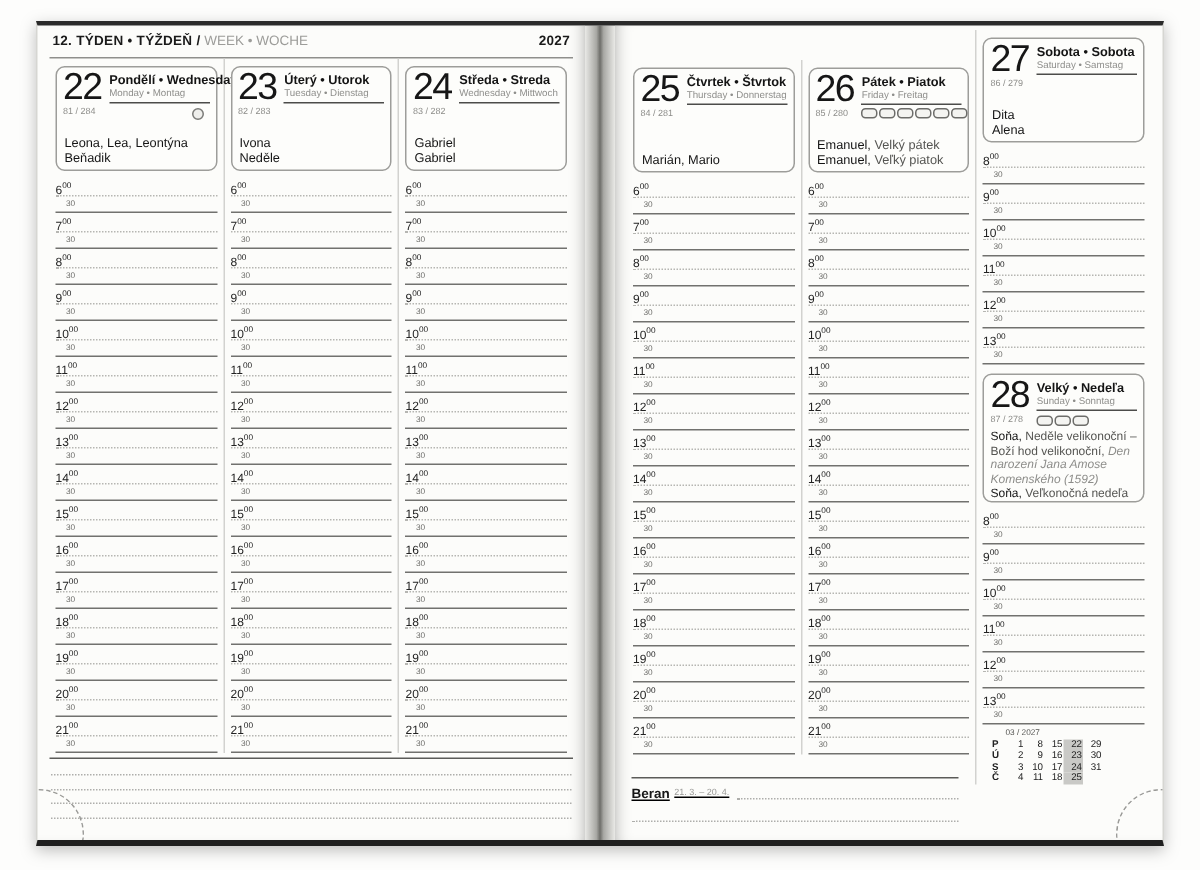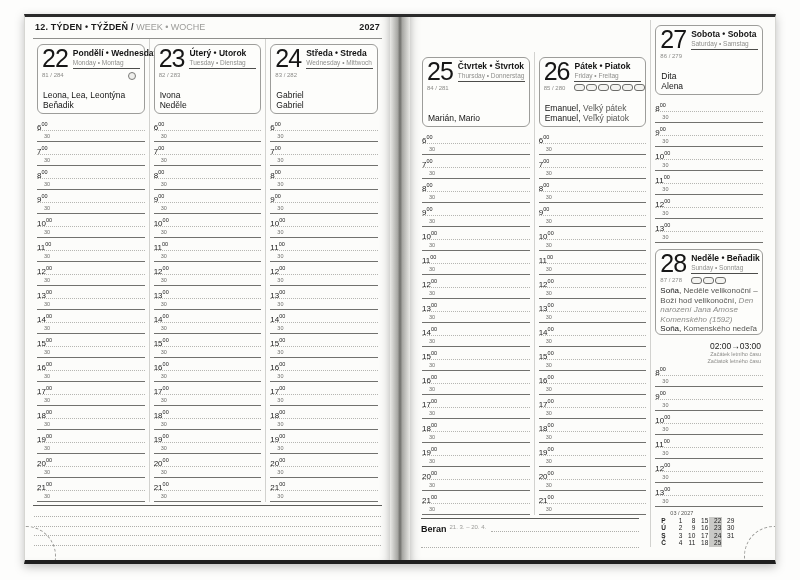--- a/index.html
+++ b/index.html
@@ -59,21 +59,21 @@
          justify-content:space-evenly;padding:2px 1px;}
   .dotline{height:0;border-bottom:1px dotted #aeaeab;}
 
   .sunbox{height:86px;margin-top:6px;}
   .sunbox .ndline{font-size:8px;line-height:9.5px;}
   .tcnote{text-align:right;padding:2px 2px 0;height:22px;}
   .tctime{font-size:8.5px;color:#1c1c1c;}
   .tcsm{font-size:5.5px;color:#8d8d8a;line-height:6.5px;}
 
   .beran{position:absolute;left:11px;bottom:12px;width:218px;border-top:1px solid #5b5b58;padding-top:5px;}
-  .beran-row{display:flex;align-items:flex-start;}
+  .beran-row{display:flex;align-items:center;text-decoration:underline;}
   .bname{font-size:9px;font-weight:bold;color:#161616;flex:none;}
   .brange{font-size:6px;color:#9a9a97;margin-left:3px;flex:none;}
   .dotfill{flex:1;border-bottom:1px dotted #aeaeab;height:7px;margin-left:5px;}
   .beran .dotline{margin-top:13px;}
 
   .mcal{margin-top:3px;padding-left:6px;}
   .mc-h{font-size:5.5px;color:#55; color:#555552;margin-bottom:1px;padding-left:9px;}
   .mcr{display:flex;height:7.4px;line-height:7.4px;font-size:6.5px;color:#222;}
   .mcd{width:9px;font-weight:bold;flex:none;}
   .mcc{width:13px;text-align:right;padding-right:1px;flex:none;box-sizing:border-box;}
@@ -407,41 +407,36 @@
             <div class="hhalf">30</div>
             <div class="hrow"><span>12<span class="hsup">00</span></span></div>
             <div class="hhalf">30</div>
             <div class="hrow"><span>13<span class="hsup">00</span></span></div>
             <div class="hhalf">30</div>
           </div>
           <div class="daybox sunbox">
             <div class="dh">
               <span class="dnum bold">28</span>
               <div class="dnames">
-                <div class="dlocal">Neděle • Beňadik</div>
+                <div class="dlocal">Velký • Nedeľa</div>
                 <div class="dintl">Sunday • Sonntag</div>
               </div>
             </div>
             <div class="dmeta">
               <span class="doy">87 / 278</span>
               <div class="badges">
                 <span class="badge"></span>
                 <span class="badge"></span>
                 <span class="badge"></span>
               </div>
             </div>
             <div class="ndays flow">
               <div class="ndline"><span class="seg-b">Soňa,</span><span class="seg-r"> Neděle velikonoční – Boží hod velikonoční,</span><span class="seg-i"> Den narození Jana Amose Komenského (1592)</span></div>
-              <div class="ndline"><span class="seg-b">Soňa,</span><span class="seg-r"> Komenského nedeľa</span></div>
-            </div>
-          </div>
-          <div class="tcnote">
-            <div class="tctime">02:00→03:00</div>
-            <div class="tcsm">Začátek letního času</div>
-            <div class="tcsm">Začiatok letného času</div>
+              <div class="ndline"><span class="seg-b">Soňa,</span><span class="seg-r"> Veľkonočná nedeľa</span></div>
+            </div>
           </div>
           <div class="hgrid">
             <div class="hrow"><span>8<span class="hsup">00</span></span></div>
             <div class="hhalf">30</div>
             <div class="hrow"><span>9<span class="hsup">00</span></span></div>
             <div class="hhalf">30</div>
             <div class="hrow"><span>10<span class="hsup">00</span></span></div>
             <div class="hhalf">30</div>
             <div class="hrow"><span>11<span class="hsup">00</span></span></div>
             <div class="hhalf">30</div>

